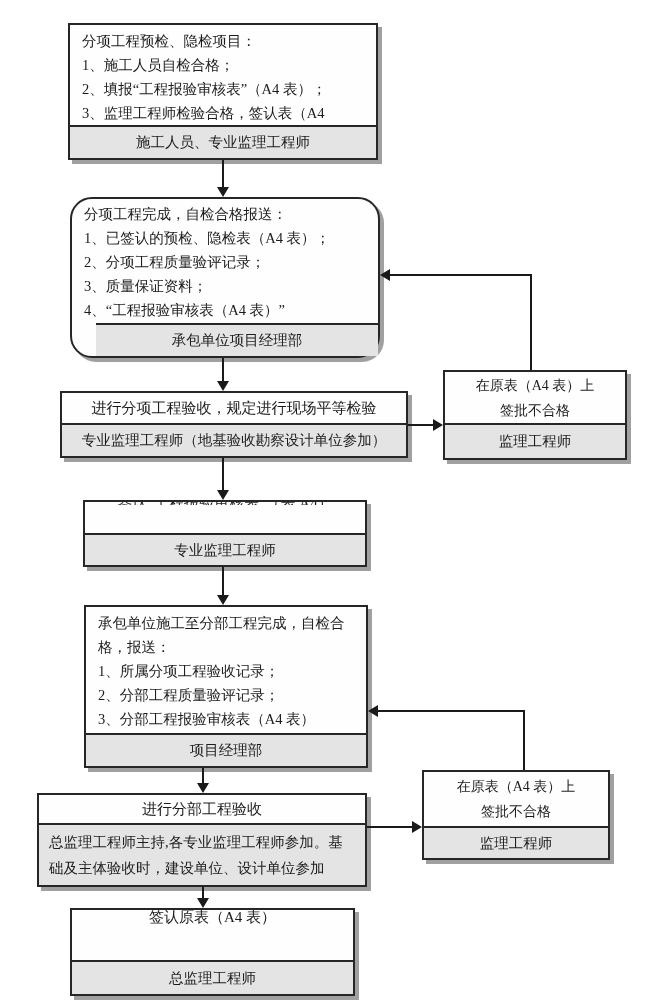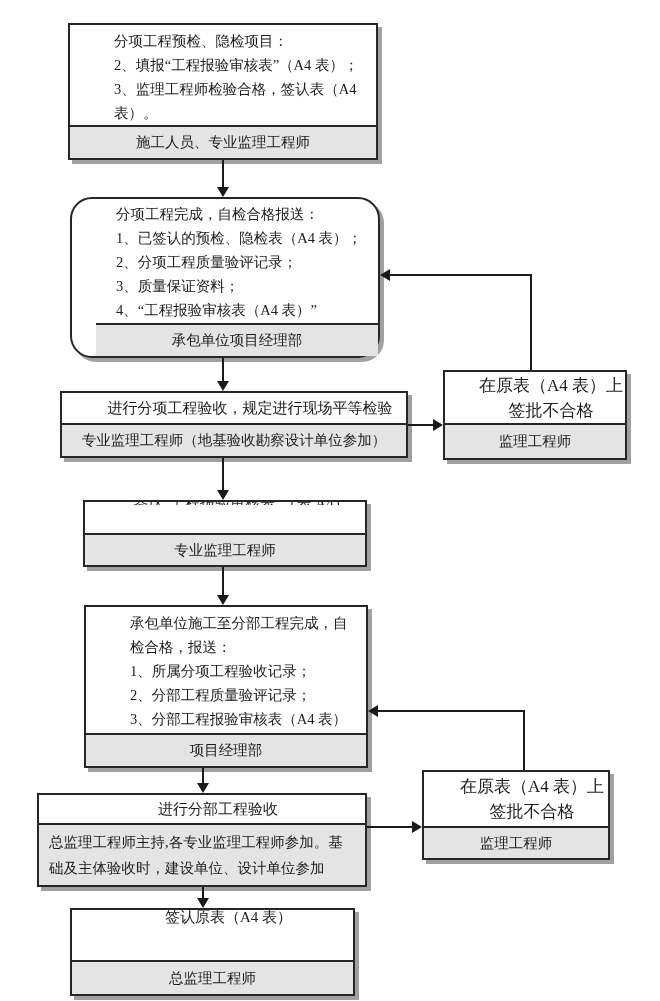--- a/index.html
+++ b/index.html
@@ -6,25 +6,25 @@
   .canvas {
     position:relative; width:660px; height:1001px; background:#ffffff;
     font-family:"Liberation Serif","DejaVu Serif",serif; color:#1b1b1b;
     overflow:hidden;
   }
   .fbox {
     position:absolute; box-sizing:border-box; background:#fefefe;
     border:2px solid #262626; box-shadow:4px 4px 0 #a0a0a0;
     display:flex; flex-direction:column;
   }
-  .fbody { flex:1; font-size:14.5px; overflow:hidden;margin-left:32px; }
+  .fbody { flex:1; font-size:14.5px; overflow:hidden; }
   .fbody.list { padding:4px 6px 0 12px; }
   .fbody.list .ln { line-height:24px; }
   .fbody.center { display:flex; align-items:center; justify-content:center; text-align:center; font-size:15px; }
-  .fbody.center2 { display:flex; flex-direction:column; align-items:center; justify-content:center; text-align:center; font-size:17px; }
+  .fbody.center2 { display:flex; flex-direction:column; align-items:center; justify-content:center; text-align:center; font-size:14px; }
   .fbody.center2 .ln { line-height:25px; }
   .ffoot {
     border-top:2px solid #262626; background:#e4e4e4;
     display:flex; align-items:center; justify-content:center;
     text-align:center; font-size:14.5px; box-sizing:border-box;
   }
   .ffoot.wrap2 { display:block; text-align:left; padding:4px 8px 0 10px; line-height:26px; }
 
   
   .cline { position:absolute; background:#1a1a1a; }
@@ -79,20 +79,21 @@
   #fb2-a { left:368px; top:705px; }
 </style>
 </head>
 <body>
 
 <div class="canvas">
 
   <div class="fbox" id="box1">
     <div class="fbody list">
       <div class="ln">分项工程预检、隐检项目：</div>
+      <div class="ln">1、施工人员自检合格；</div>
       <div class="ln">2、填报“工程报验审核表”（A4 表）；</div>
       <div class="ln">3、监理工程师检验合格，签认表（A4 表）。</div>
     </div>
     <div class="ffoot">施工人员、专业监理工程师</div>
   </div>
 
   <div class="fbox" id="box2">
     <div class="fbody list">
       <div class="ln">分项工程完成，自检合格报送：</div>
       <div class="ln">1、已签认的预检、隐检表（A4 表）；</div>

